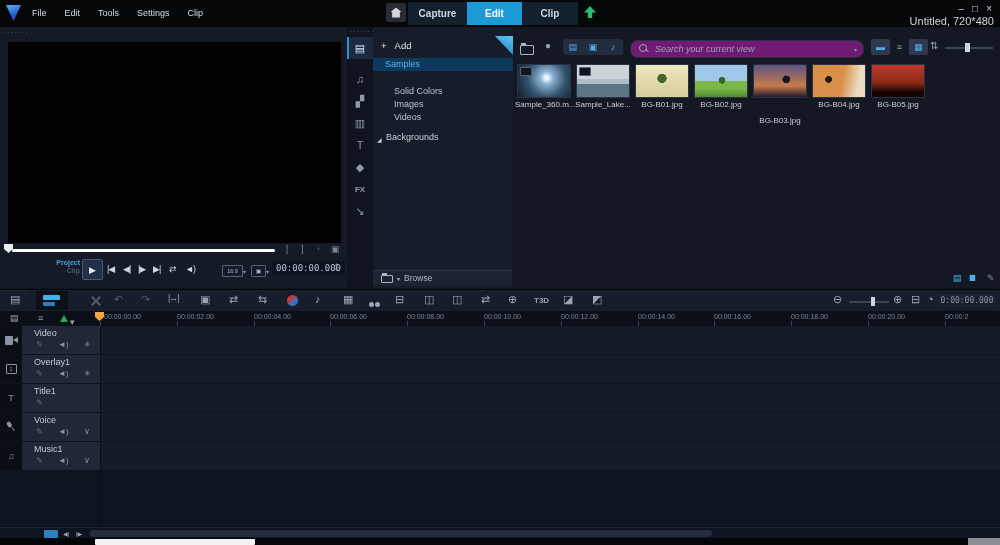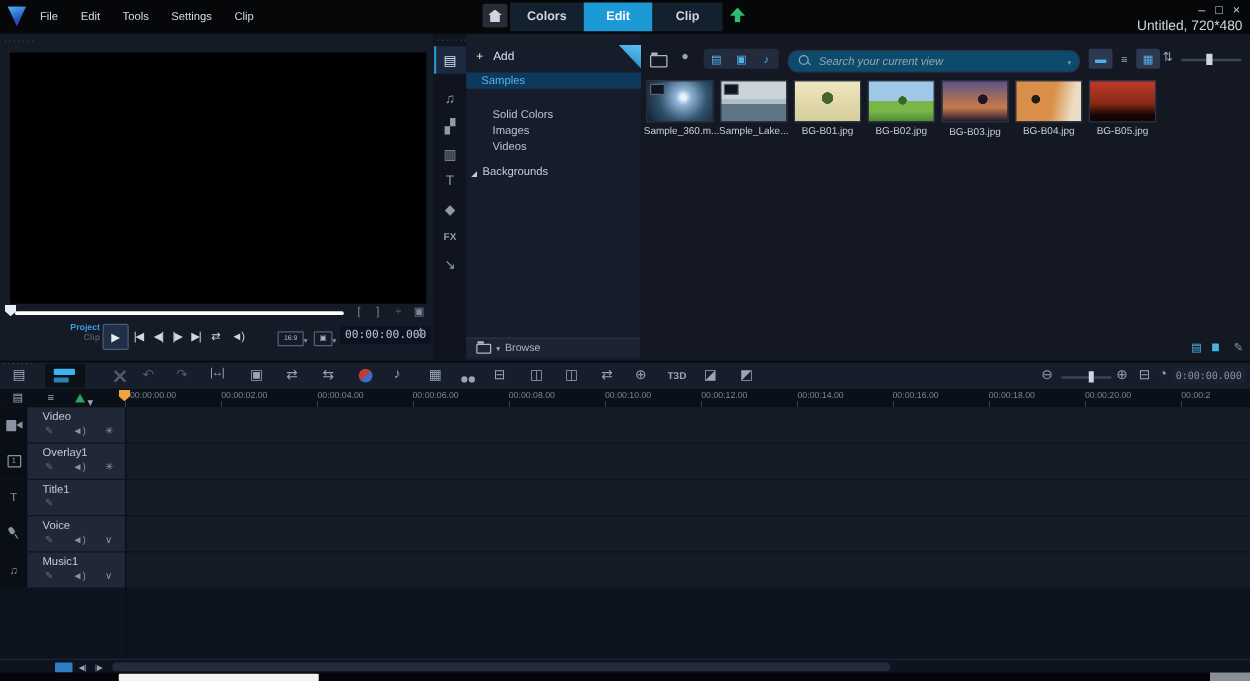--- a/index.html
+++ b/index.html
@@ -61,21 +61,21 @@
   .folder{display:inline-block;width:10px;height:6px;border:1px solid #aeb6c4;border-radius:1px;position:relative;vertical-align:middle;}
   .folder::before{content:"";position:absolute;left:0;top:-3px;width:5px;height:2px;background:#aeb6c4;}
 
   
   #gallery{position:absolute;left:513px;top:27px;width:487px;height:261px;background:#131822;}
   .gicon{font-size:10px;color:#c2cad6;}
   .togglegrp{position:absolute;background:#232c3e;border-radius:3px;display:flex;}
   .togglecell{width:20px;height:16px;display:flex;align-items:center;justify-content:center;font-size:9px;color:#4db1ea;}
   .viewcell{width:19px;height:16px;display:flex;align-items:center;justify-content:center;font-size:9px;color:#9aa4b4;}
   .viewcell.on{color:#4db1ea;background:#2e3950;border-radius:2px;}
-  #searchbox{position:absolute;left:117px;top:13px;width:232px;height:16px;background:#0c4a6e;border:1px solid #2a3344;border-radius:8px;}
+  #searchbox{position:absolute;left:117px;top:13px;width:232px;height:16px;background:#701a75;border:1px solid #2a3344;border-radius:8px;}
   #searchbox input{position:absolute;left:22px;top:1px;width:185px;height:12px;background:transparent;border:none;outline:none;
         font-family:"Liberation Sans",sans-serif;font-style:italic;font-size:9px;color:#cfd6e2;}
   #searchbox input::placeholder{color:#9aa4b2;}
   .mag{position:absolute;left:8px;top:3px;width:6px;height:6px;border:1px solid #9aa4b2;border-radius:50%;}
   .mag::after{content:"";position:absolute;left:5px;top:5px;width:4px;height:1px;background:#9aa4b2;transform:rotate(45deg);}
   .slider-track{height:2px;background:#3a4458;}
   .slider-thumb{width:5px;height:9px;background:#cfd6e0;}
   .thumb{position:absolute;width:54px;height:34px;border:1px solid #2a3344;box-sizing:border-box;}
   .thumb-label{position:absolute;width:58px;text-align:center;font-size:8px;color:#c8cfda;}
   .badge{position:absolute;left:2px;top:2px;width:10px;height:7px;background:#0e1420;border:1px solid #5a6374;border-radius:1px;}
@@ -149,21 +149,21 @@
     <div class="ab" style="left:28px;top:0;height:25px;display:flex;align-items:center;gap:10px;">
       <span class="menu">File</span>
       <span class="menu">Edit</span>
       <span class="menu">Tools</span>
       <span class="menu">Settings</span>
       <span class="menu">Clip</span>
     </div>
     <div class="ab homebtn" style="left:386px;top:3px;">
       <span class="home-shape"></span>
     </div>
-    <div class="ab tab" style="left:408px;top:2px;width:59px;">Colors</div>
+    <div class="ab tab" style="left:408px;top:2px;width:59px;">Capture</div>
     <div class="ab tab active" style="left:467px;top:2px;width:55px;">Edit</div>
     <div class="ab tab" style="left:522px;top:2px;width:56px;">Clip</div>
     <div class="ab pub-arrow" style="left:584px;top:6px;"></div>
     <div class="ab" style="right:4px;top:3px;display:flex;">
       <span class="winctl">–</span>
       <span class="winctl">□</span>
       <span class="winctl">×</span>
     </div>
     <div id="proj-info" class="ab" style="right:6px;top:15px;">Untitled, 720*480</div>
   </div>
@@ -302,21 +302,21 @@
       </div>
     <div class="thumb t3" style="left:122px;top:37px;"></div>
     <div class="thumb t4" style="left:181px;top:37px;"></div>
     <div class="thumb t5" style="left:240px;top:37px;"></div>
     <div class="thumb t6" style="left:299px;top:37px;"></div>
     <div class="thumb t7" style="left:358px;top:37px;"></div>
     <span class="thumb-label" style="left:2px;top:73px;">Sample_360.m...</span>
     <span class="thumb-label" style="left:61px;top:73px;">Sample_Lake...</span>
     <span class="thumb-label" style="left:120px;top:73px;">BG-B01.jpg</span>
     <span class="thumb-label" style="left:179px;top:73px;">BG-B02.jpg</span>
-    <span class="thumb-label" style="left:238px;top:74px;">BG-B03.jpg</span>
+    <span class="thumb-label" style="left:238px;top:89px;">BG-B03.jpg</span>
     <span class="thumb-label" style="left:297px;top:73px;">BG-B04.jpg</span>
     <span class="thumb-label" style="left:356px;top:73px;">BG-B05.jpg</span>
 
     <span class="ab" style="left:440px;top:246px;font-size:9px;color:#4db1ea;">▤</span>
     <span class="ab" style="left:456px;top:246px;font-size:8px;color:#4db1ea;letter-spacing:-2px;">▮▮</span>
     <span class="ab" style="left:474px;top:246px;font-size:9px;color:#8a93a3;">✎</span>
   </div>
 
   <div id="tl-toolbar">
     <span class="ab dots" style="left:2px;top:-2px;">·······</span>

